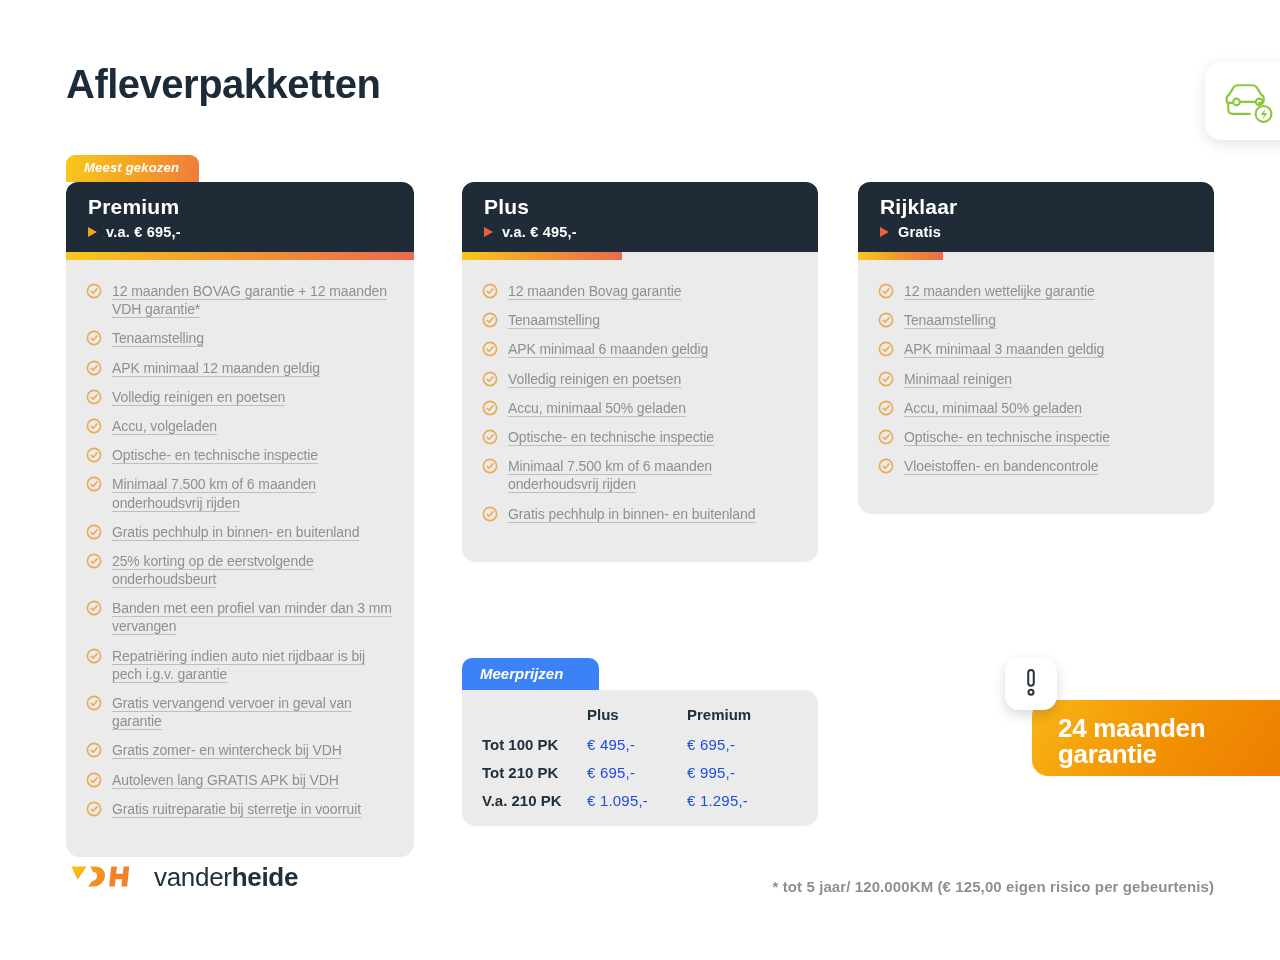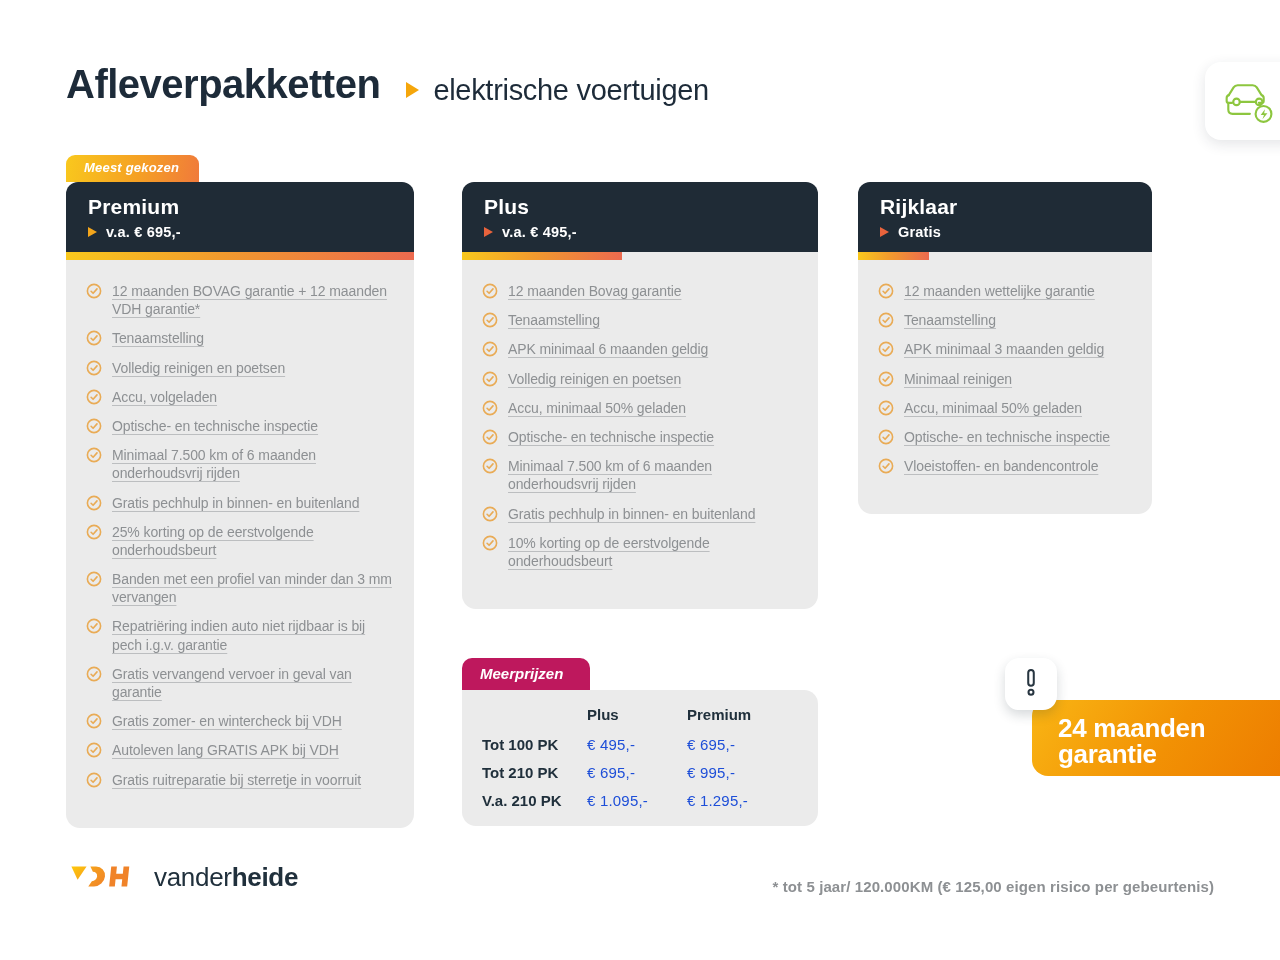--- a/index.html
+++ b/index.html
@@ -31,21 +31,21 @@
     position:absolute; left:1205px; top:62px; width:96px; height:78px;
     background:#fff; border-radius:16px;
     box-shadow:0 4px 14px rgba(30,43,54,0.12);
     display:flex; align-items:center; padding-left:14px;
   }
 
   
   .col { position:absolute; width:348px; }
   .col1 { left:66px;  top:155px; }
   .col2 { left:462px; top:182px; width:356px; }
-  .col3 { left:858px; top:182px; width:294px; }
+  .col3 { left:858px; top:182px; width:356px; }
 
   .most-chosen {
     display:inline-block;
     background:linear-gradient(100deg,#F9C81D 0%,#F5A024 55%,#F07A3B 100%);
     color:#fff; font-size:13px; font-weight:700; font-style:italic;
     padding:5px 20px 7px 18px;
     border-radius:9px 9px 0 0;
     letter-spacing:0.2px;
   }
   .card-header {
@@ -82,23 +82,23 @@
     font-size:14px; line-height:1.3; color:#8D9093;
     text-decoration:underline; text-decoration-thickness:1px;
     text-decoration-color:#BCBEC0; text-underline-offset:3px;
     letter-spacing:-0.1px;
   }
 
   
   .meerprijzen { position:absolute; left:462px; top:658px; width:356px; }
   .mp-badge {
     display:inline-block; position:relative; z-index:2;
-    background:#be185d; color:#fff;
+    background:#3b82f6; color:#fff;
     font-size:15px; font-weight:700; font-style:italic;
-    padding:7px 27px 8px 18px;
+    padding:7px 36px 8px 18px;
     border-radius:10px 10px 0 0;
   }
   .mp-card {
     background:#EBEBEB;
     border-radius:0 14px 14px 14px;
     padding:12px 20px 14px 20px;
   }
   .mp-grid { display:grid; grid-template-columns:105px 100px 1fr; row-gap:5px; }
   .mp-head { font-size:15px; font-weight:800; color:#20303C; padding:4px 0 5px; }
   .mp-label { font-size:15px; font-weight:700; color:#20303C; padding:3px 0; }
@@ -134,24 +134,20 @@
     font-size:15px; font-weight:700; color:#8D9093; letter-spacing:0.1px;
   }
 </style>
 </head>
 <body>
 
 <div class="page">
 
   <div class="header-row">
     <div class="page-title">Afleverpakketten</div>
-    <div class="subtitle-wrap">
-      <span class="tri"></span>
-      <span class="page-subtitle">elektrische voertuigen</span>
-    </div>
   </div>
 
   <div class="ev-icon-card">
     <span>
       <svg width="62" height="54" viewBox="0 0 64 56" fill="none" stroke="#8DC63F" stroke-width="2.2" stroke-linecap="round" stroke-linejoin="round">
         <path d="M10 24 l5 -8 q1.5 -2.2 4.2 -2.2 h15.6 q2.7 0 4.2 2.2 l5 8 q2.2 0.6 2.2 3 v3 q0 2 -2 2 h-3"></path>
         <path d="M10 24 q-2.2 0.6 -2.2 3 v3 q0 2 2 2 h3.6"></path>
         <circle cx="18" cy="31" r="3.4"></circle>
         <circle cx="41.5" cy="31" r="3.4"></circle>
         <path d="M21.5 31 h16.5"></path>
@@ -194,20 +190,29 @@
             </span>
             <span class="ftext">Tenaamstelling</span>
           </li>
           <li class="feature">
             <span class="check">
               <svg viewBox="0 0 16 16">
                 <circle cx="8" cy="8" r="6.6" fill="none" stroke="#E9AB55" stroke-width="1.6"></circle>
                 <path d="M5.1 8.3 l2 2 L11 5.9" fill="none" stroke="#E9AB55" stroke-width="1.6" stroke-linecap="round" stroke-linejoin="round"></path>
               </svg>
             </span>
+            <span class="ftext">APK minimaal 12 maanden geldig</span>
+          </li>
+          <li class="feature">
+            <span class="check">
+              <svg viewBox="0 0 16 16">
+                <circle cx="8" cy="8" r="6.6" fill="none" stroke="#E9AB55" stroke-width="1.6"></circle>
+                <path d="M5.1 8.3 l2 2 L11 5.9" fill="none" stroke="#E9AB55" stroke-width="1.6" stroke-linecap="round" stroke-linejoin="round"></path>
+              </svg>
+            </span>
             <span class="ftext">Volledig reinigen en poetsen</span>
           </li>
           <li class="feature">
             <span class="check">
               <svg viewBox="0 0 16 16">
                 <circle cx="8" cy="8" r="6.6" fill="none" stroke="#E9AB55" stroke-width="1.6"></circle>
                 <path d="M5.1 8.3 l2 2 L11 5.9" fill="none" stroke="#E9AB55" stroke-width="1.6" stroke-linecap="round" stroke-linejoin="round"></path>
               </svg>
             </span>
             <span class="ftext">Accu, volgeladen</span>
@@ -383,29 +388,20 @@
             <span class="ftext">Minimaal 7.500 km of 6 maanden onderhoudsvrij rijden</span>
           </li>
           <li class="feature">
             <span class="check">
               <svg viewBox="0 0 16 16">
                 <circle cx="8" cy="8" r="6.6" fill="none" stroke="#E9AB55" stroke-width="1.6"></circle>
                 <path d="M5.1 8.3 l2 2 L11 5.9" fill="none" stroke="#E9AB55" stroke-width="1.6" stroke-linecap="round" stroke-linejoin="round"></path>
               </svg>
             </span>
             <span class="ftext">Gratis pechhulp in binnen- en buitenland</span>
-          </li>
-          <li class="feature">
-            <span class="check">
-              <svg viewBox="0 0 16 16">
-                <circle cx="8" cy="8" r="6.6" fill="none" stroke="#E9AB55" stroke-width="1.6"></circle>
-                <path d="M5.1 8.3 l2 2 L11 5.9" fill="none" stroke="#E9AB55" stroke-width="1.6" stroke-linecap="round" stroke-linejoin="round"></path>
-              </svg>
-            </span>
-            <span class="ftext">10% korting op de eerstvolgende onderhoudsbeurt</span>
           </li>
         </ul>
     </div>
   </div>
 
   <div class="col col3">
     <div class="card-header">
       <div class="pkg-name">Rijklaar</div>
       <div class="pkg-price-row">
         <span class="tri-sm"></span>

